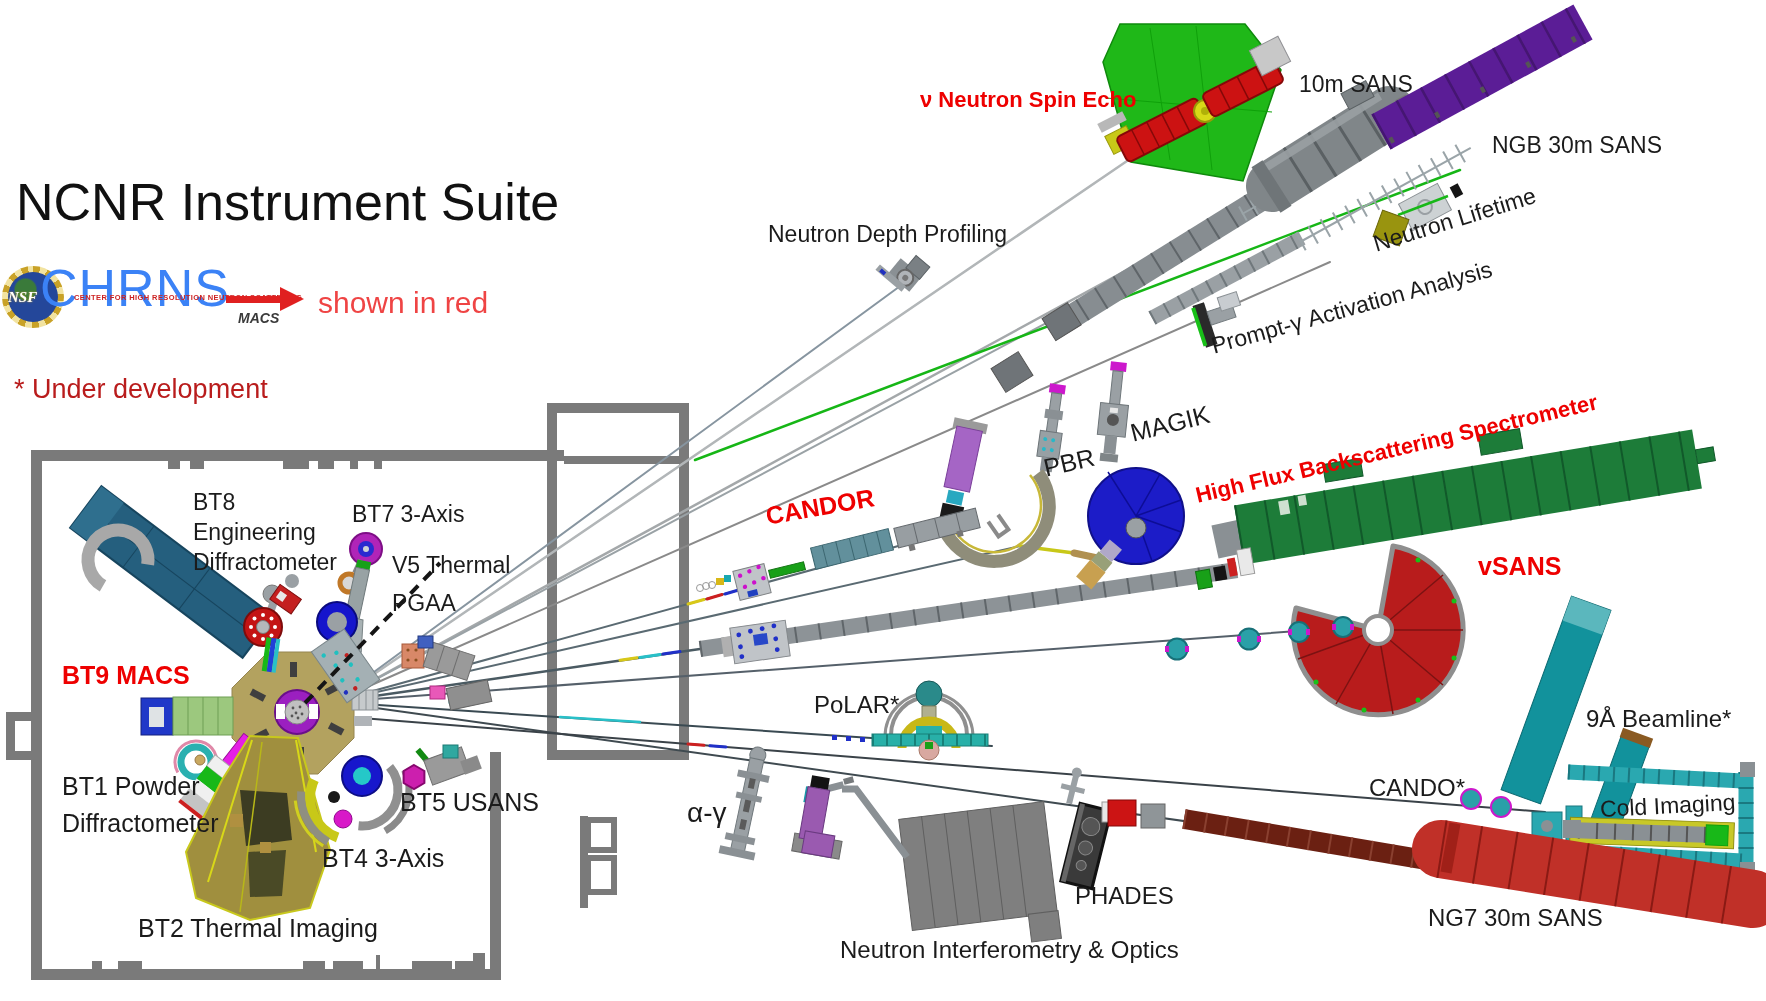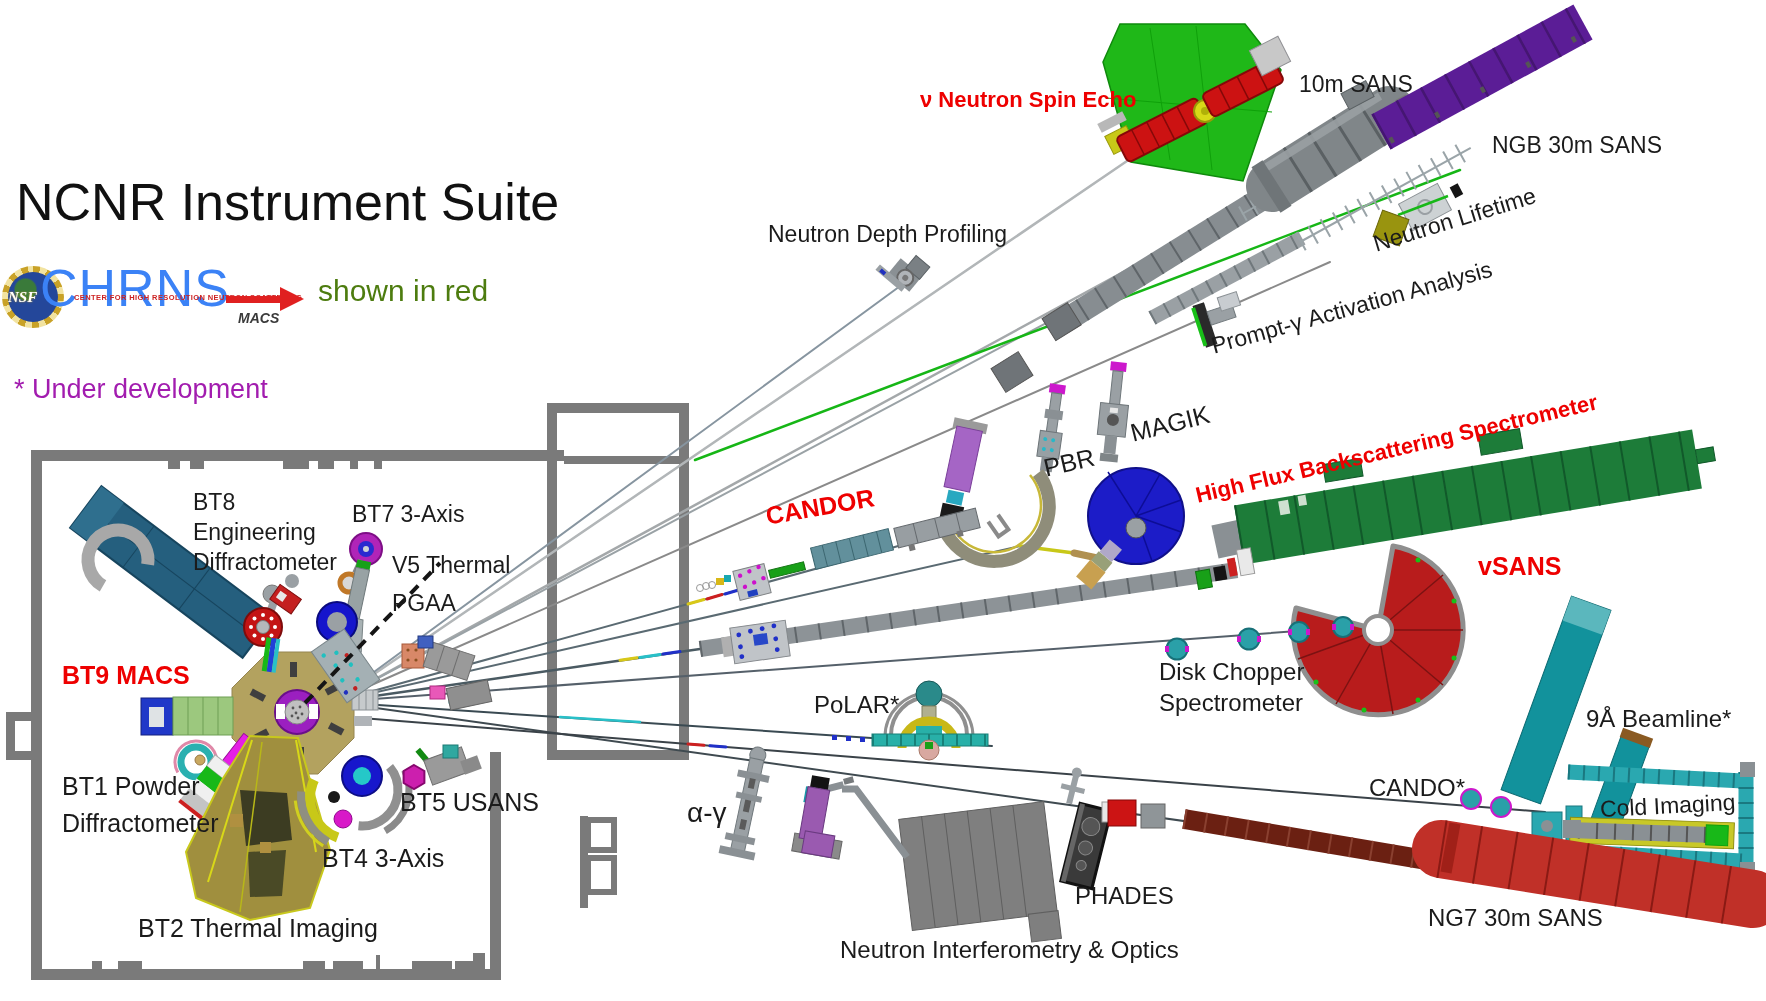--- a/index.html
+++ b/index.html
@@ -4,22 +4,22 @@
 <style>
   html,body{margin:0;padding:0;background:#fff;}
   #stage{position:relative;width:1766px;height:1001px;background:#ffffff;overflow:hidden;
          font-family:"Liberation Sans",sans-serif;}
   #map{position:absolute;left:0;top:0;}
   .lbl{position:absolute;color:#1b1b1b;white-space:pre-line;line-height:1.25;
        font-family:"Liberation Sans",sans-serif;}
   .red{color:#ee0000;font-weight:bold;}
   .rot{transform-origin:left center;}
   #title{position:absolute;left:16px;top:172px;font-size:52px;color:#111;}
-  #underdev{position:absolute;left:14px;top:374px;font-size:27px;color:#a21caf;}
-  #shownred{position:absolute;left:318px;top:274px;font-size:30px;color:#4d7c0f;}
+  #underdev{position:absolute;left:14px;top:374px;font-size:27px;color:#b91c1c;}
+  #shownred{position:absolute;left:318px;top:286px;font-size:30px;color:#ef4444;}
   
   #logo{position:absolute;left:0px;top:256px;width:330px;height:90px;}
   #nsf-globe{position:absolute;left:2px;top:10px;width:62px;height:62px;border-radius:50%;
      background:repeating-conic-gradient(#c9a227 0 14deg,#f2e3a0 14deg 28deg);}
   #nsf-inner{position:absolute;left:6px;top:6px;width:50px;height:50px;border-radius:50%;
      background:radial-gradient(circle at 35% 35%, #3a7a3a 0 22%, #24479a 26%),#24479a;
      display:flex;align-items:center;justify-content:flex-start;}
   #nsf-txt{color:#fff;font-weight:bold;font-style:italic;font-size:15px;font-family:"Liberation Serif",serif;
      text-shadow:0 0 2px #c9a227;}
   #chrns-txt{position:absolute;left:40px;top:2px;font-family:Liberation Sans, sans-serif;
@@ -694,22 +694,20 @@
 <div class="lbl" style="left:768px;top:220px;font-size:23px;">Neutron Depth Profiling</div>
 <div class="lbl" style="left:1299px;top:70px;font-size:23px;">10m SANS</div>
 <div class="lbl" style="left:1492px;top:131px;font-size:23px;">NGB 30m SANS</div>
 <div class="lbl rot" style="left:1374px;top:230px;font-size:23px;transform:rotate(-17deg);">Neutron Lifetime</div>
 <div class="lbl rot" style="left:1212px;top:332px;font-size:23px;transform:rotate(-15.5deg);">Prompt-γ Activation Analysis</div>
 <div class="lbl rot" style="left:1131px;top:418px;font-size:25px;transform:rotate(-14deg);">MAGIK</div>
 <div class="lbl rot" style="left:1044px;top:453px;font-size:25px;transform:rotate(-13deg);">PBR</div>
 <div class="lbl red rot" style="left:1196px;top:482px;font-size:22px;transform:rotate(-13.2deg);">High Flux Backscattering Spectrometer</div>
 <div class="lbl red rot" style="left:766px;top:501px;font-size:25px;transform:rotate(-10deg);">CANDOR</div>
 <div class="lbl red" style="left:1478px;top:551px;font-size:25px;">vSANS</div>
-<div class="lbl" style="left:1159px;top:656px;font-size:24px;line-height:31px;">Disk Chopper
-Spectrometer</div>
 <div class="lbl" style="left:1586px;top:704px;font-size:24px;">9Å Beamline*</div>
 <div class="lbl" style="left:1369px;top:773px;font-size:24px;">CANDO*</div>
 <div class="lbl rot" style="left:1600px;top:795px;font-size:23px;transform:rotate(-3deg);">Cold Imaging</div>
 <div class="lbl" style="left:1428px;top:903px;font-size:24px;">NG7 30m SANS</div>
 <div class="lbl" style="left:1075px;top:881px;font-size:24px;">PHADES</div>
 <div class="lbl" style="left:840px;top:935px;font-size:24px;">Neutron Interferometry &amp; Optics</div>
 <div class="lbl" style="left:687px;top:795px;font-size:28px;">α-γ</div>
 <div class="lbl" style="left:814px;top:690px;font-size:24px;">PoLAR*</div>
 
 </div>

